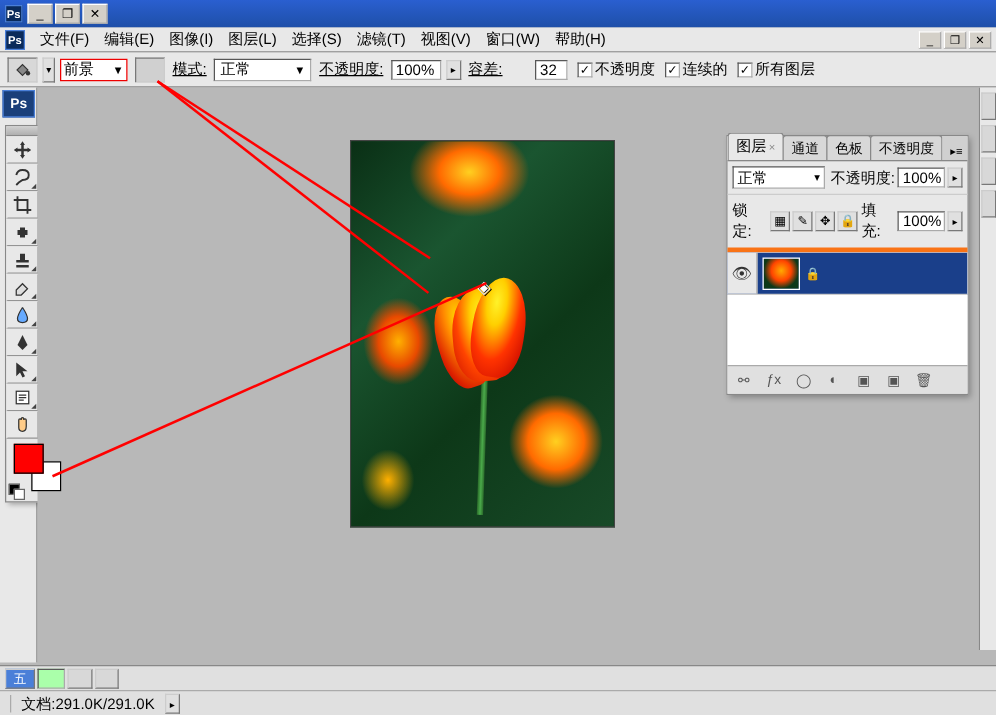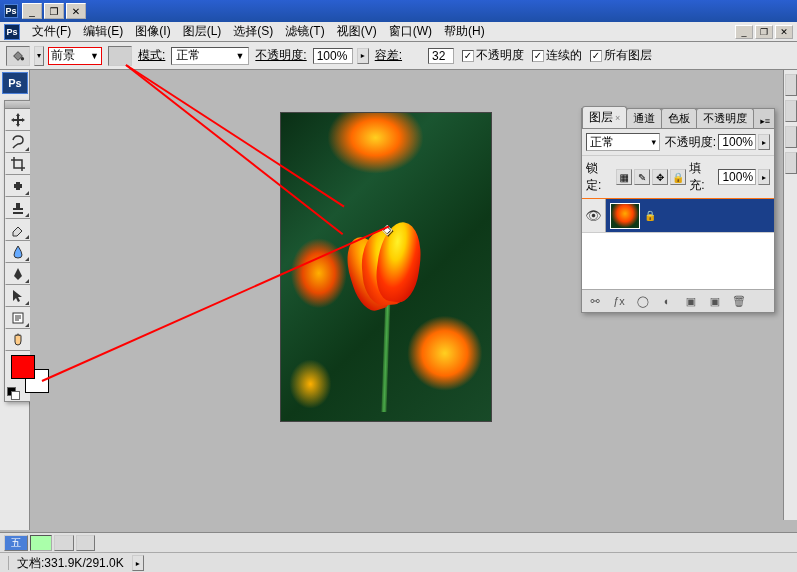--- a/index.html
+++ b/index.html
@@ -81,21 +81,21 @@
 .panel-tabs { display: flex; background: #d0d0d0; border-bottom: 1px solid #888; height: 20px; align-items: flex-end; }
 .panel-tab { padding: 2px 6px; border: 1px solid #888; border-bottom: none; background: #d8d8d8; font-size: 11px; cursor: pointer; margin-right: -1px; border-radius: 3px 3px 0 0; }
 .panel-tab.active { background: #e8e8e8; }
 .panel-tab .x { margin-left: 2px; font-size: 9px; color: #888; }
 .panel-menu { margin-left: auto; padding: 2px 4px; font-size: 9px; }
 .panel-row1 { display: flex; align-items: center; padding: 4px; gap: 2px; border-bottom: 1px solid #ccc; }
 .blend-select { width: 74px; height: 18px; border: 1px inset #aaa; background: #fff; display: flex; align-items: center; padding: 0 3px; }
 .blend-select .dd { margin-left: auto; font-size: 9px; }
 .opacity-wrap { display: flex; align-items: center; margin-left: auto; gap: 2px; }
 .pct-input { width: 38px; height: 16px; border: 1px inset #aaa; background: #fff; padding: 0 2px; text-align: right; }
-.panel-row2 { display: flex; align-items: center; padding: 4px; gap: 3px; border-bottom: 1px solid #f97316; }
+.panel-row2 { display: flex; align-items: center; padding: 4px; gap: 3px; border-bottom: 4px solid #f97316; }
 .lock-icons { display: flex; gap: 2px; }
 .lock-btn { width: 16px; height: 16px; border: 1px outset #ccc; background: #e0e0e0; display: flex; align-items: center; justify-content: center; font-size: 10px; }
 .layer-list { height: 90px; background: #fff; overflow: auto; }
 .layer-row { display: flex; align-items: center; height: 34px; background: #1a3f8a; color: #fff; border-bottom: 1px solid #ccc; }
 .eye-col { width: 24px; height: 100%; background: #e8e8e8; border-right: 1px solid #aaa; display: flex; align-items: center; justify-content: center; color: #333; font-size: 13px; }
 .layer-thumb { width: 30px; height: 26px; margin: 0 4px; background: radial-gradient(ellipse at 50% 40%, #ffaa00 0%, #ff4400 40%, #0d3818 70%); border: 1px solid #fff; }
 .layer-name { flex: 1; font-style: italic; padding-left: 4px; }
 .layer-lock { margin-right: 6px; font-size: 10px; }
 .panel-footer { display: flex; align-items: center; padding: 3px 4px; gap: 6px; background: #e0e0e0; border-top: 1px solid #aaa; }
 .pf-btn { width: 18px; height: 16px; display: flex; align-items: center; justify-content: center; font-size: 11px; color: #555; cursor: pointer; }
@@ -405,17 +405,17 @@
 <div class="statusbar">
   <div class="taskbar">
     <div class="task-btn" style="background:#4a7fd8;color:#fff">五</div>
     <div class="task-btn active">&nbsp;&nbsp;&nbsp;</div>
     <div class="task-btn">&nbsp;&nbsp;</div>
     <div class="task-btn">&nbsp;&nbsp;</div>
   </div>
   <div class="status-row">
     <span class="status-sep"></span>
     <span>
-      <span>文档:</span><span>331.9K/291.0K</span>
+      <span>文档:</span><span>291.0K/291.0K</span>
     </span>
     <div class="arrow-btn">▸</div>
   </div>
 </div>
 
 </body></html>

